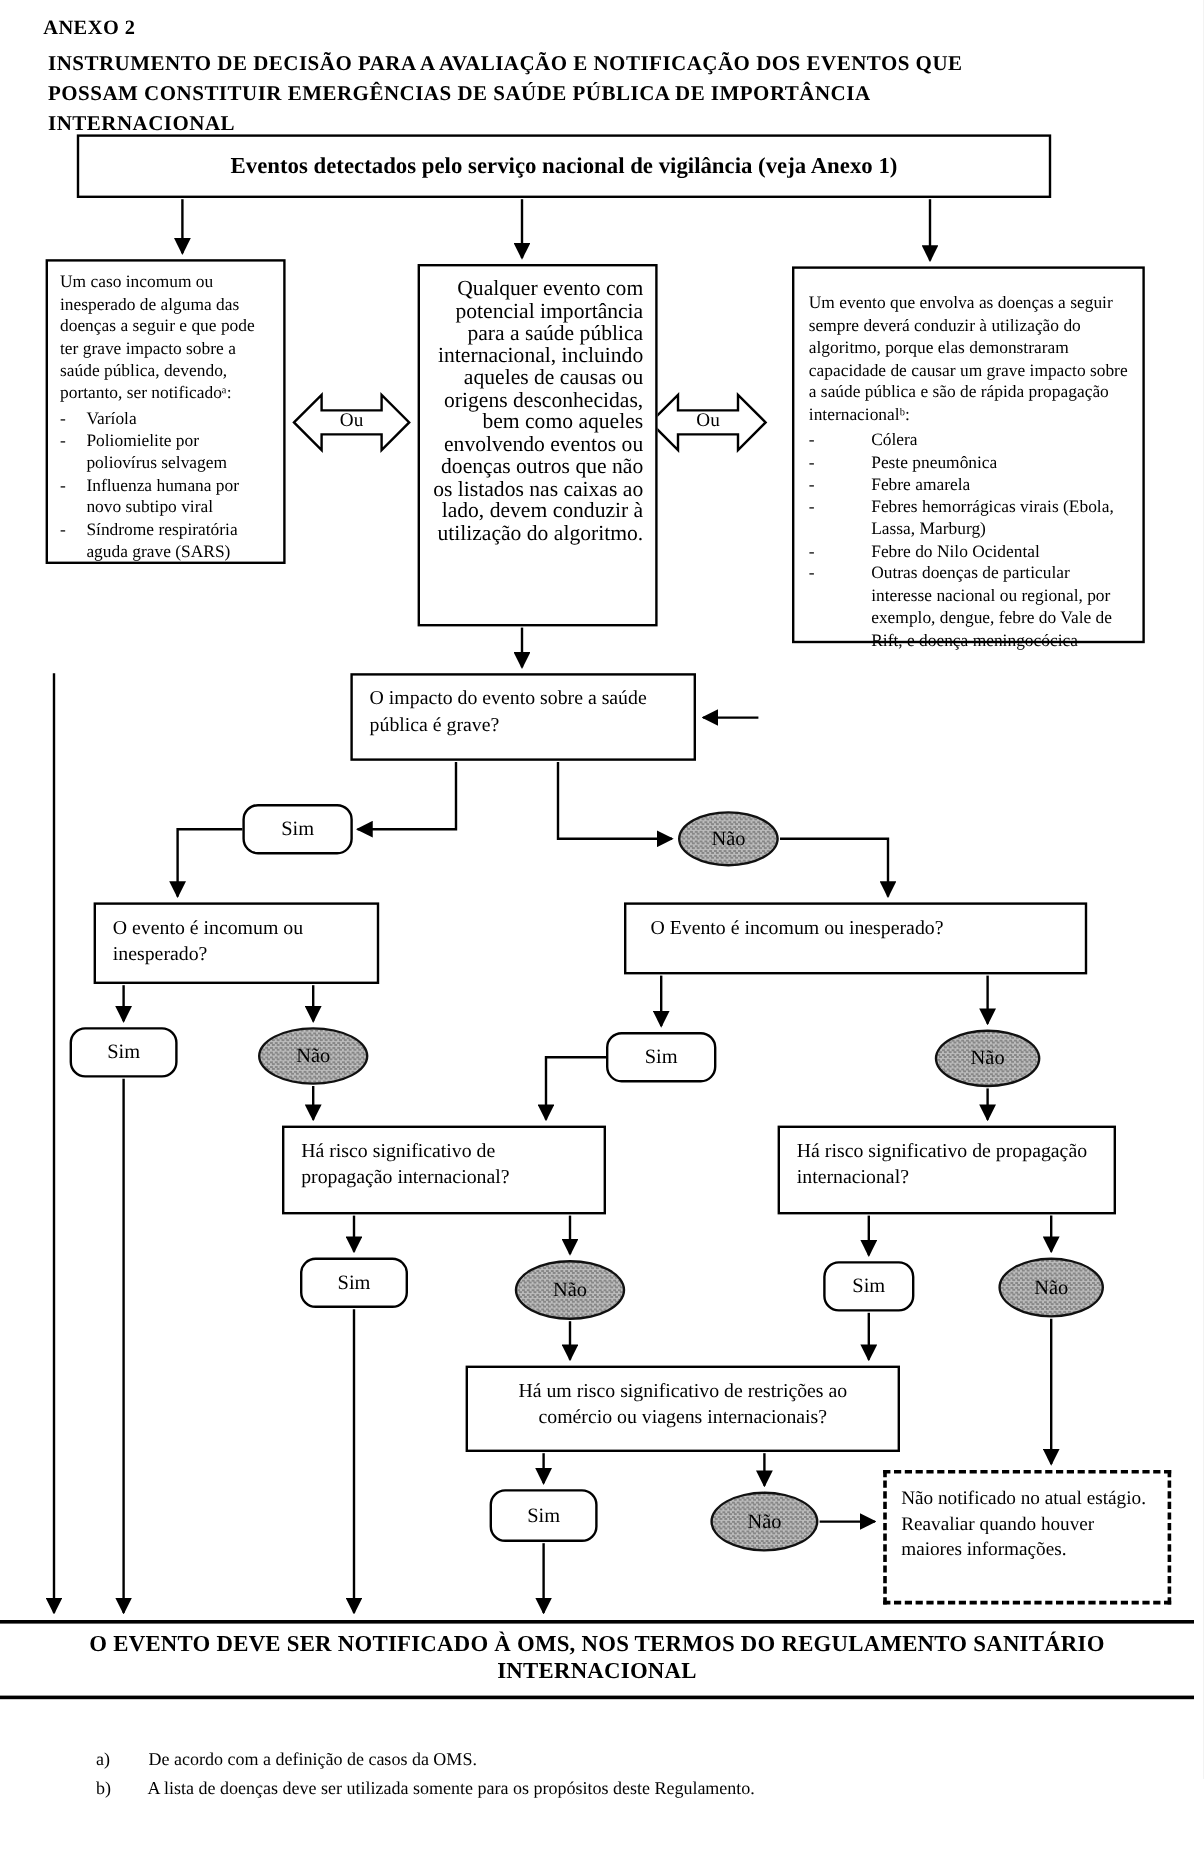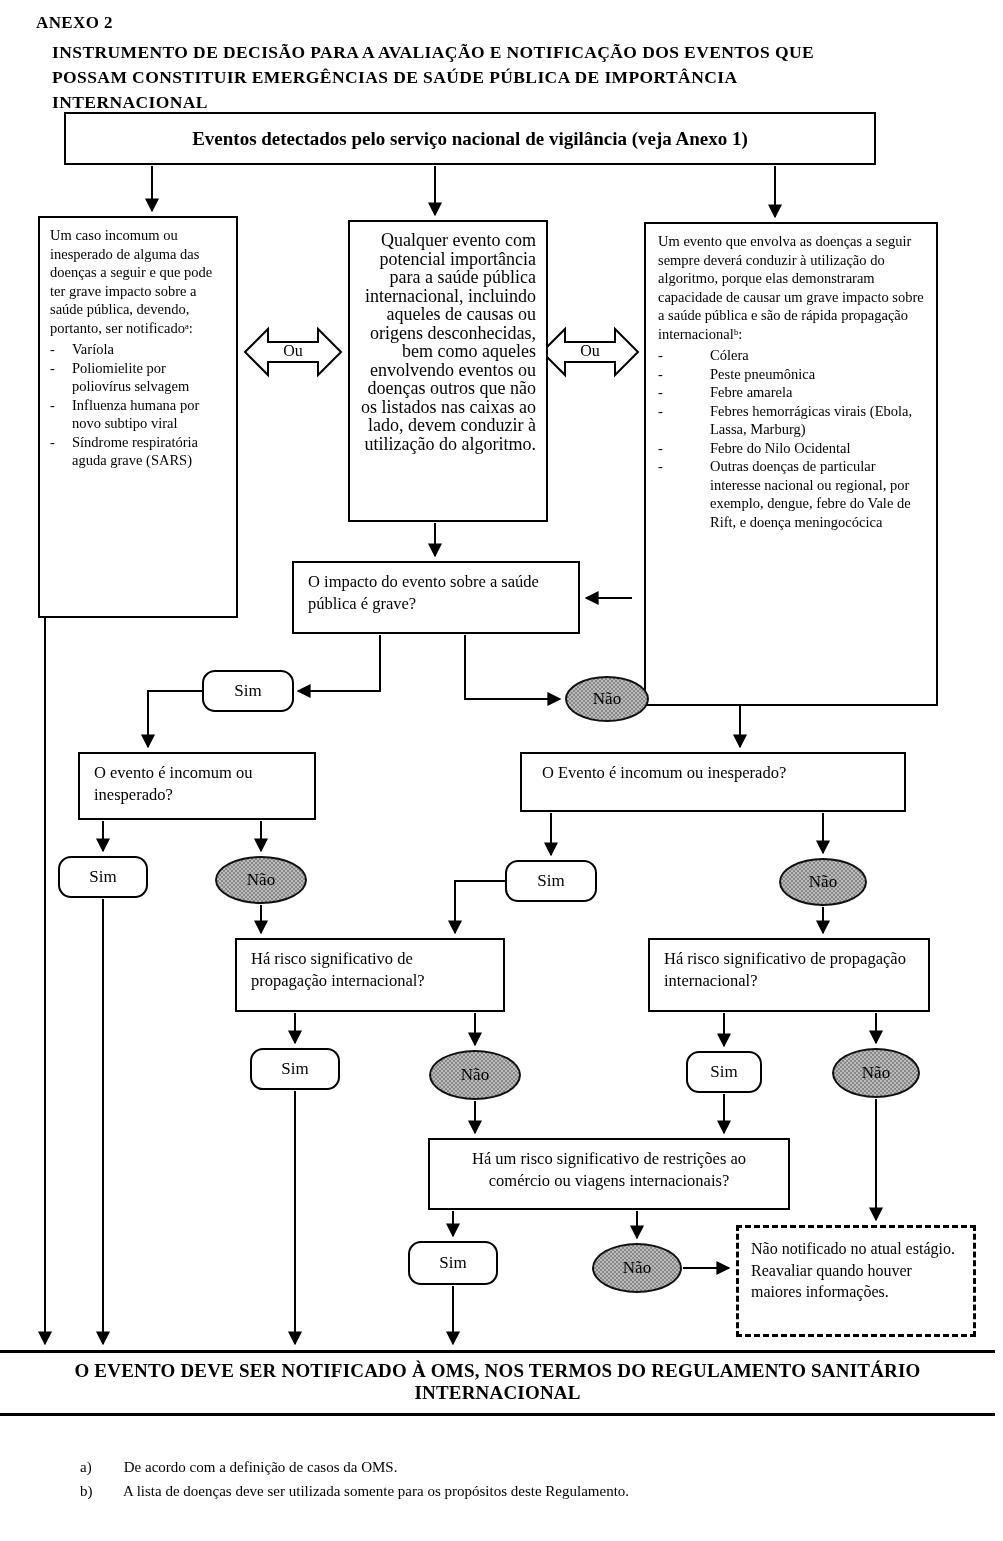--- a/index.html
+++ b/index.html
@@ -7,52 +7,52 @@
   .page {
     position:relative; width:1003px; height:1541px; margin:0 auto;
     background:#ffffff; color:#000;
     font-family:"Liberation Serif","DejaVu Serif",serif;
     overflow:hidden;
   }
   .wires { position:absolute; left:0; top:0; z-index:0; }
   .page > div { position:absolute; z-index:1; }
 
   .hdr-anexo { left:36px; top:13px; font-size:17px; font-weight:bold; letter-spacing:0.4px; }
-  .hdr-title { left:52px; top:40px; width:880px; font-size:17.5px; font-weight:bold;
+  .hdr-title { left:40px; top:40px; width:880px; font-size:17.5px; font-weight:bold;
                line-height:25px; letter-spacing:0.4px; }
 
   .box { border:2px solid #000; background:#fff; }
 
   .top-box { left:64px; top:112px; width:812px; height:53px;
              display:flex; align-items:center; justify-content:center;
              font-size:19px; font-weight:bold; text-align:center; }
 
   .side-box { font-size:14.5px; line-height:18.5px; padding:8px 10px; }
-  .left-box  { left:38px;  top:216px; width:200px; height:402px; }
+  .left-box  { left:38px;  top:216px; width:200px; height:254px; }
   .mid-box   { left:348px; top:220px; width:200px; height:302px; font-size:18px; line-height:18.5px; padding:9px 10px;text-align:right; }
-  .right-box { left:644px; top:222px; width:294px; height:484px; padding:8px 12px; }
+  .right-box { left:660px; top:222px; width:294px; height:314px; padding:20px 12px; }
 
   .intro { margin-bottom:3px; }
   .ditem { display:flex; }
   .dash { flex:0 0 22px; }
   .right-box .dash { flex:0 0 52px; }
   .dtext { flex:1 1 auto; }
 
   .ou-label { width:48px; text-align:center; font-size:16px; }
   .ou-left-label  { left:269px; top:342px; }
   .ou-right-label { left:566px; top:342px; }
 
   .q { font-size:16.5px; line-height:22px; padding:8px 14px;
        display:flex; }
   .q-impact        { left:292px; top:561px; width:288px; height:73px; }
   .q-unusual-left  { left:78px;  top:752px; width:238px; height:68px; }
   .q-unusual-right { left:520px; top:752px; width:386px; height:60px; padding-left:20px; }
   .q-spread-left   { left:235px; top:938px; width:270px; height:74px; }
   .q-spread-right  { left:648px; top:938px; width:282px; height:74px; }
-  .q-restrictions  { left:428px; top:1138px; width:362px; height:72px;
+  .q-restrictions  { left:388px; top:1138px; width:362px; height:72px;
                      justify-content:center; text-align:center; }
 
   .sim { border:2px solid #000; border-radius:13px; background:#fff;
          display:flex; align-items:center; justify-content:center; font-size:17px; }
   .sim-1 { left:202px; top:670px;  width:92px; height:42px; }
   .sim-2 { left:58px;  top:856px;  width:90px; height:42px; }
   .sim-3 { left:505px; top:860px;  width:92px; height:42px; }
   .sim-4 { left:250px; top:1048px; width:90px; height:42px; }
   .sim-5 { left:686px; top:1051px; width:76px; height:42px; }
   .sim-6 { left:408px; top:1241px; width:90px; height:44px; }

